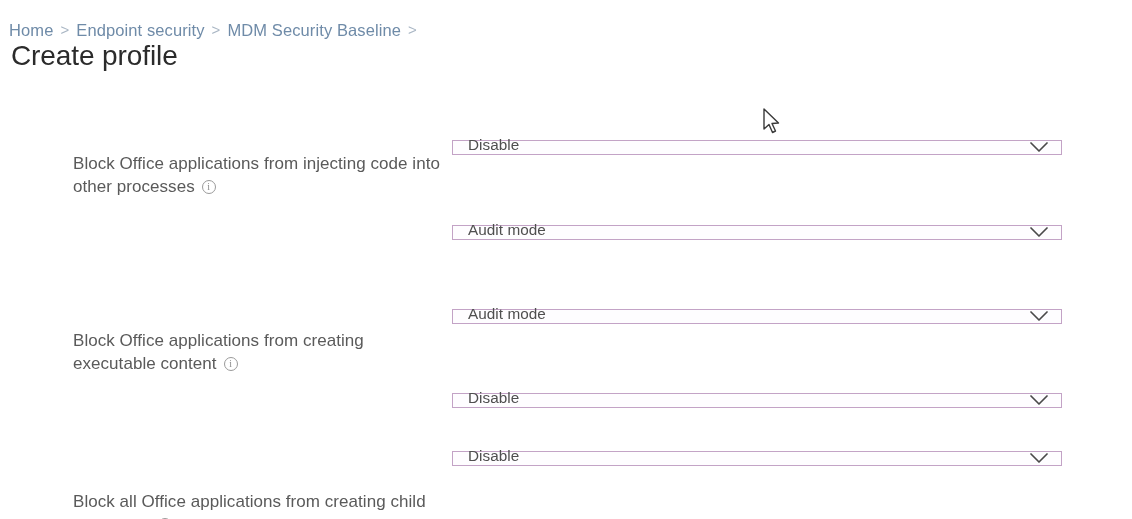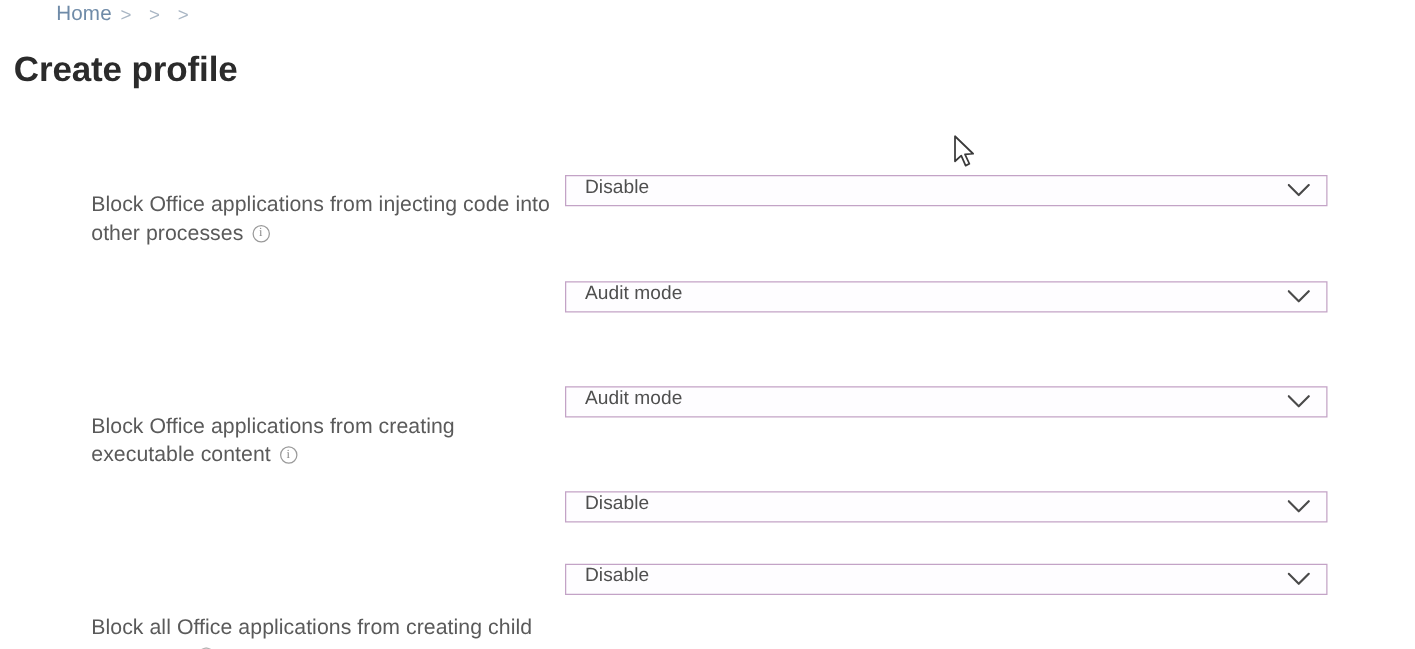--- a/index.html
+++ b/index.html
@@ -13,46 +13,45 @@
     position: relative;
     overflow: hidden;
     font-family: "Liberation Sans", sans-serif;
     -webkit-font-smoothing: antialiased;
   }
 
   
   .breadcrumb {
     position: absolute;
     left: 9px;
-    top: 2px;
+    top: 21px;
     display: flex;
-    align-items: flex-end;
+    align-items: flex-start;
     font-size: 16.5px;
     letter-spacing: 0.1px;
     white-space: nowrap;
-    margin-left: 36px;
   }
   .crumb {
     color: #6f8ba8;
     cursor: pointer;
   }
   .crumb-sep {
     color: #a9b6c4;
     margin: 0 7px;
     font-size: 15px;
     font-weight: 400;
   }
 
   
   .page-title {
     position: absolute;
     left: 11px;
     top: 40px;
     font-size: 28px;
-    font-weight: 700;
+    font-weight: 400;
     color: #2b2b2b;
     letter-spacing: -0.1px;
   }
 
   
   .form {
     position: absolute;
     left: 0;
     top: 130px;
     width: 1132px;
@@ -93,26 +92,26 @@
     font-size: 10px;
     line-height: 13px;
     color: #8a8a8a;
     font-family: "Liberation Serif", serif;
   }
 
   .dropdown {
     position: absolute;
     left: 452px;
     width: 610px;
-    height: 25px;
+    height: 15px;
     box-sizing: border-box;
     border: 1.5px solid #c3a3c6;
     background: #fefdff;
     display: flex;
-    align-items: flex-start;
+    align-items: flex-end;
     cursor: pointer;
     z-index: 4;
   }
   .dropdown-value {
     margin-left: 15px;
     font-size: 15.3px;
     color: #4f4f4f;
     letter-spacing: 0.05px;
     flex: 1;
     overflow: hidden;
@@ -138,21 +137,23 @@
     pointer-events: none;
     z-index: 20;
   }
 </style>
 </head>
 <body>
 
 <div class="breadcrumb">
   <span class="crumb">Home</span>
   <span class="crumb-sep">&gt;</span>
+  <span class="crumb">Endpoint security</span>
   <span class="crumb-sep">&gt;</span>
+  <span class="crumb">MDM Security Baseline</span>
   <span class="crumb-sep">&gt;</span>
 </div>
 
 <div class="page-title">Create profile</div>
 
 <div class="form">
 
   <div class="form-row" style="top:10px">
     <div class="row-label" style="top:12px">
       <span>Block Office applications from injecting code into other processes</span><span class="info-icon"></span>

